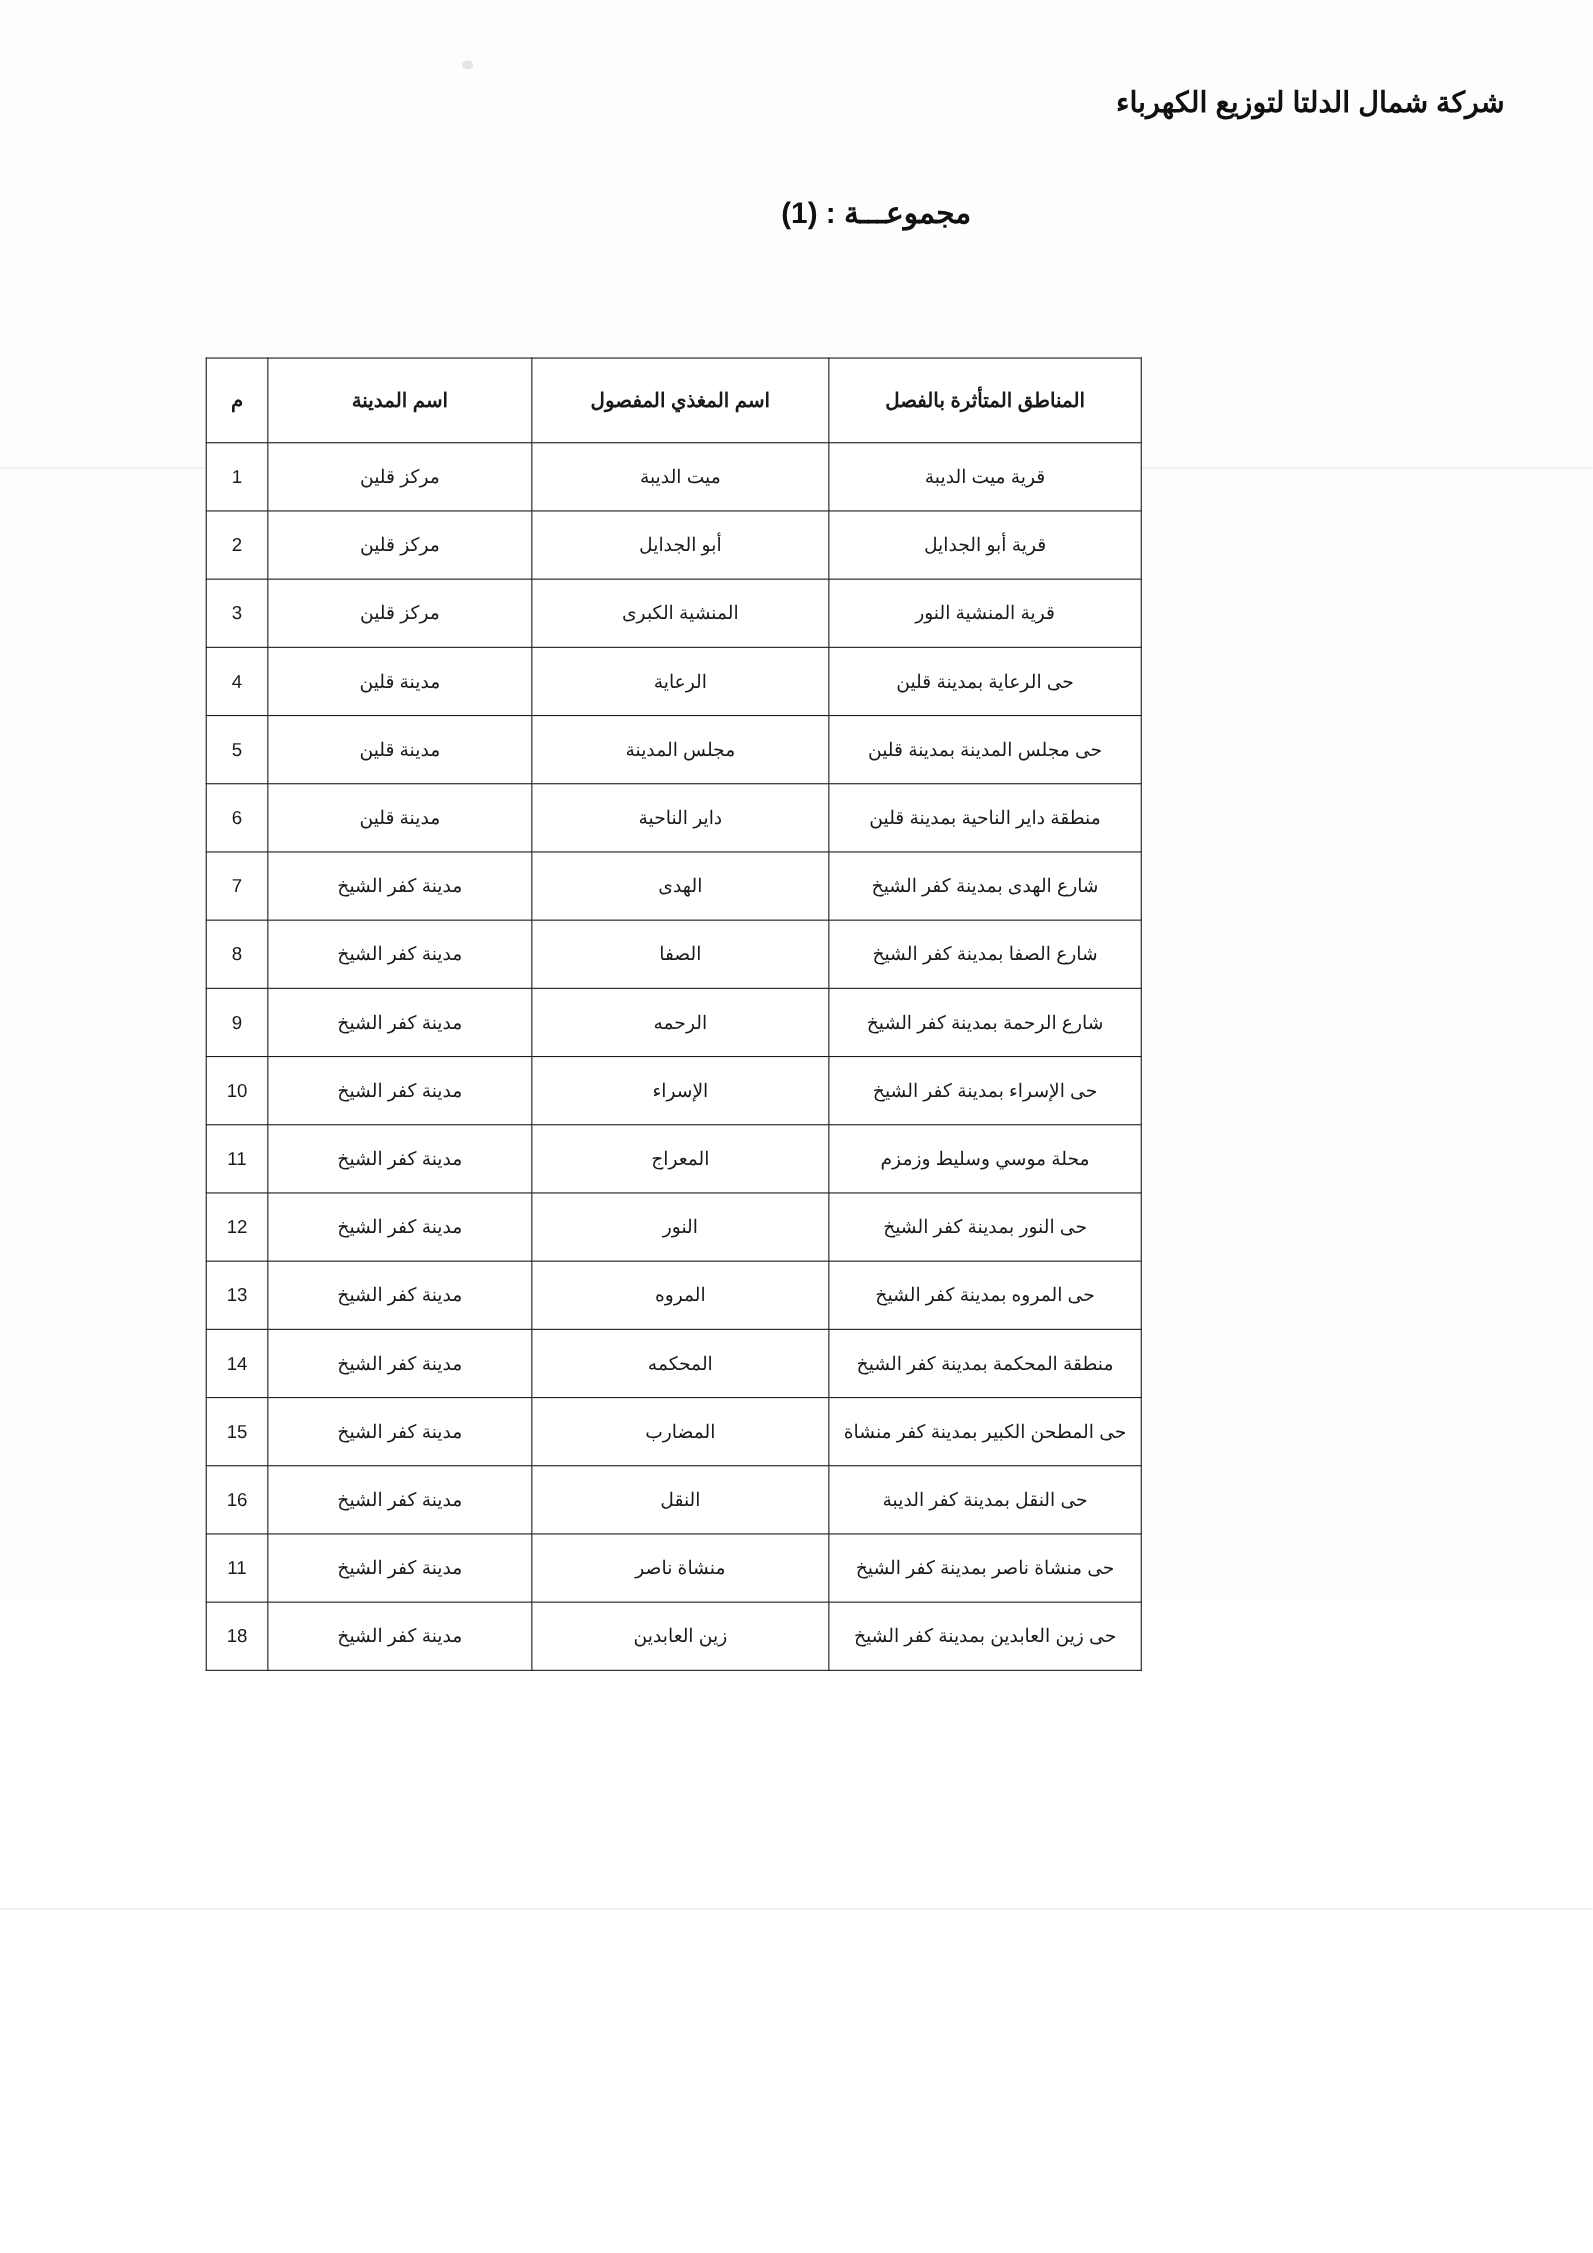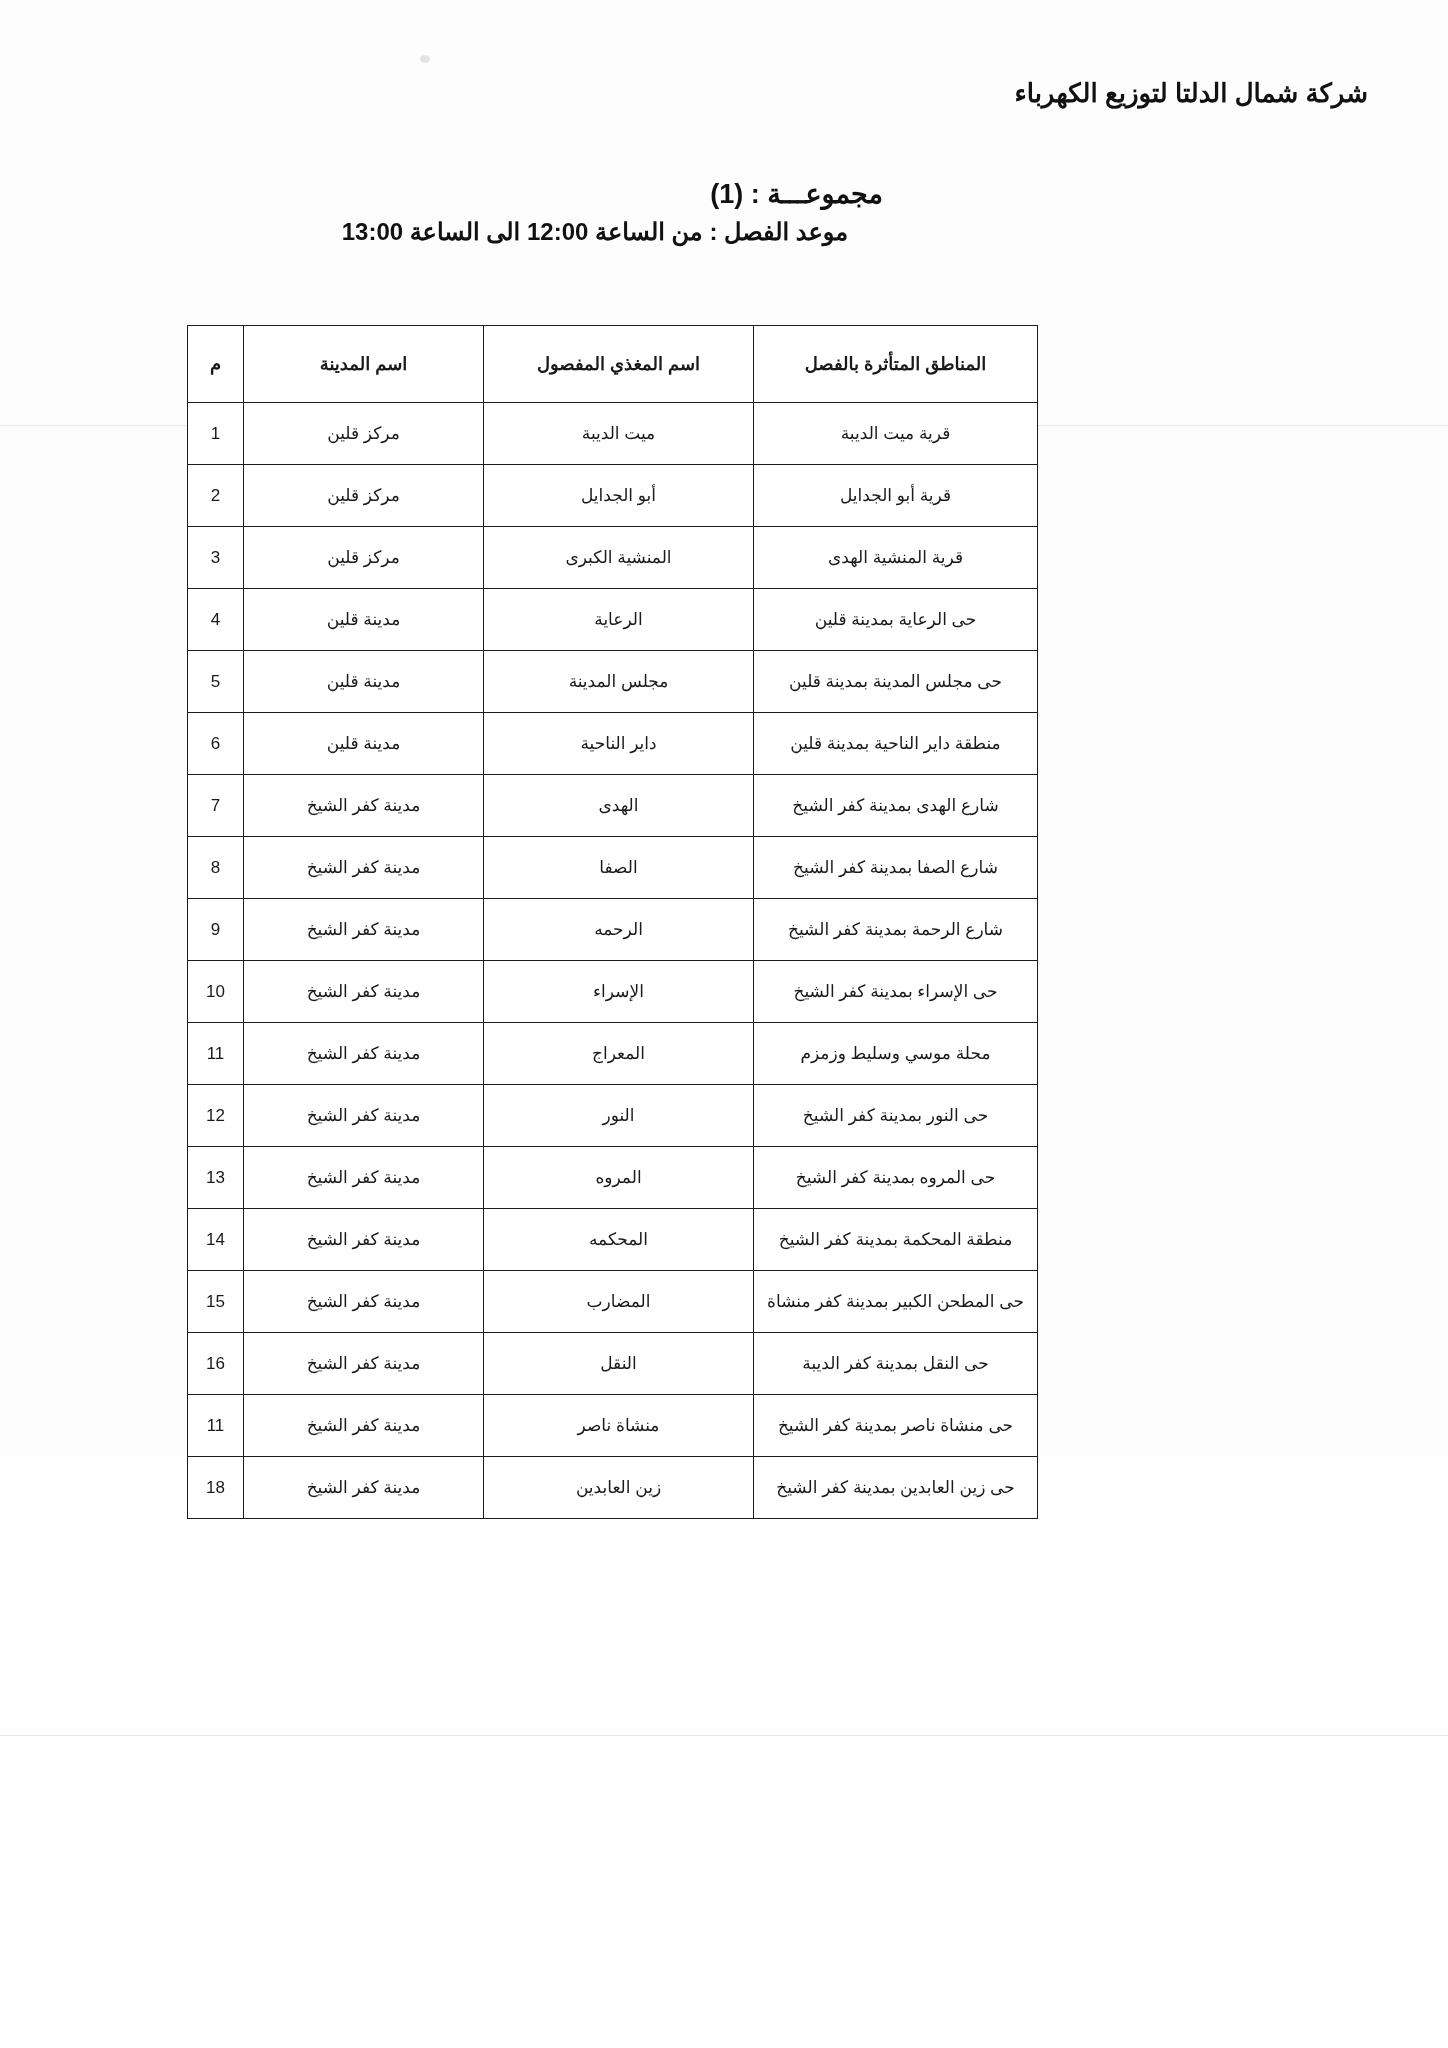--- a/index.html
+++ b/index.html
@@ -120,21 +120,20 @@
 <div class="page">
 
   <div class="scan-speck"></div>
   <div class="scan-line" style="top:425px;"></div>
   <div class="scan-line" style="top:1735px;"></div>
 
   <div class="company-title">شركة شمال الدلتا لتوزيع الكهرباء</div>
 
   <div class="group-line">مجموعـــة : (1)</div>
 
-  <div class="time-line">موعد الفصل : من الساعة 12:00 الى الساعة 13:00</div>
 
 
   <div class="table-wrap">
     <table class="sched">
       <colgroup>
         <col class="c-areas">
         <col class="c-feeder">
         <col class="c-city">
         <col class="c-num">
       </colgroup>
@@ -153,21 +152,21 @@
             <td>مركز قلين</td>
             <td class="num">1</td>
           </tr>
           <tr>
             <td>قرية أبو الجدايل</td>
             <td>أبو الجدايل</td>
             <td>مركز قلين</td>
             <td class="num">2</td>
           </tr>
           <tr>
-            <td>قرية المنشية الهدى</td>
+            <td>قرية المنشية النور</td>
             <td>المنشية الكبرى</td>
             <td>مركز قلين</td>
             <td class="num">3</td>
           </tr>
           <tr>
             <td>حى الرعاية بمدينة قلين</td>
             <td>الرعاية</td>
             <td>مدينة قلين</td>
             <td class="num">4</td>
           </tr>

